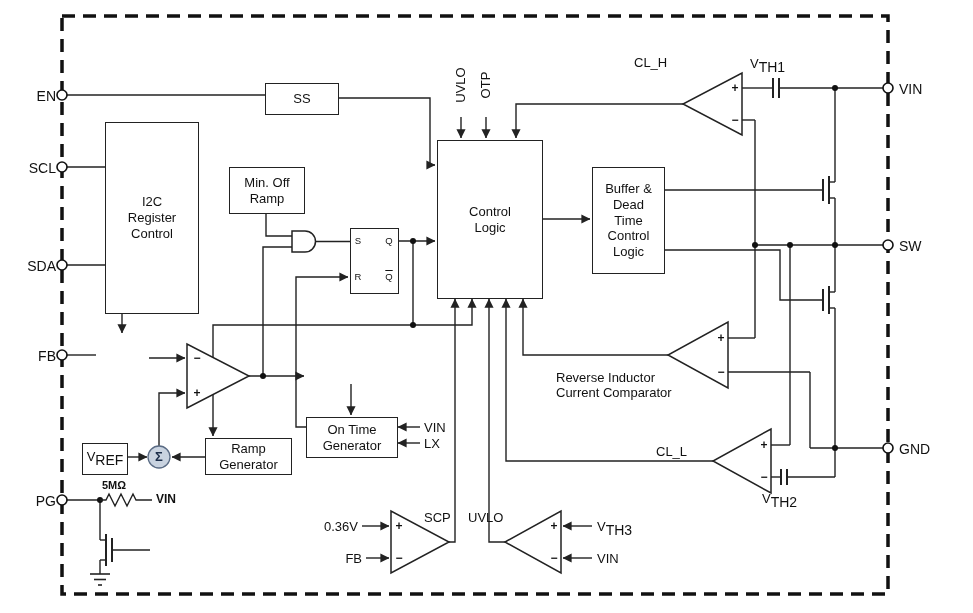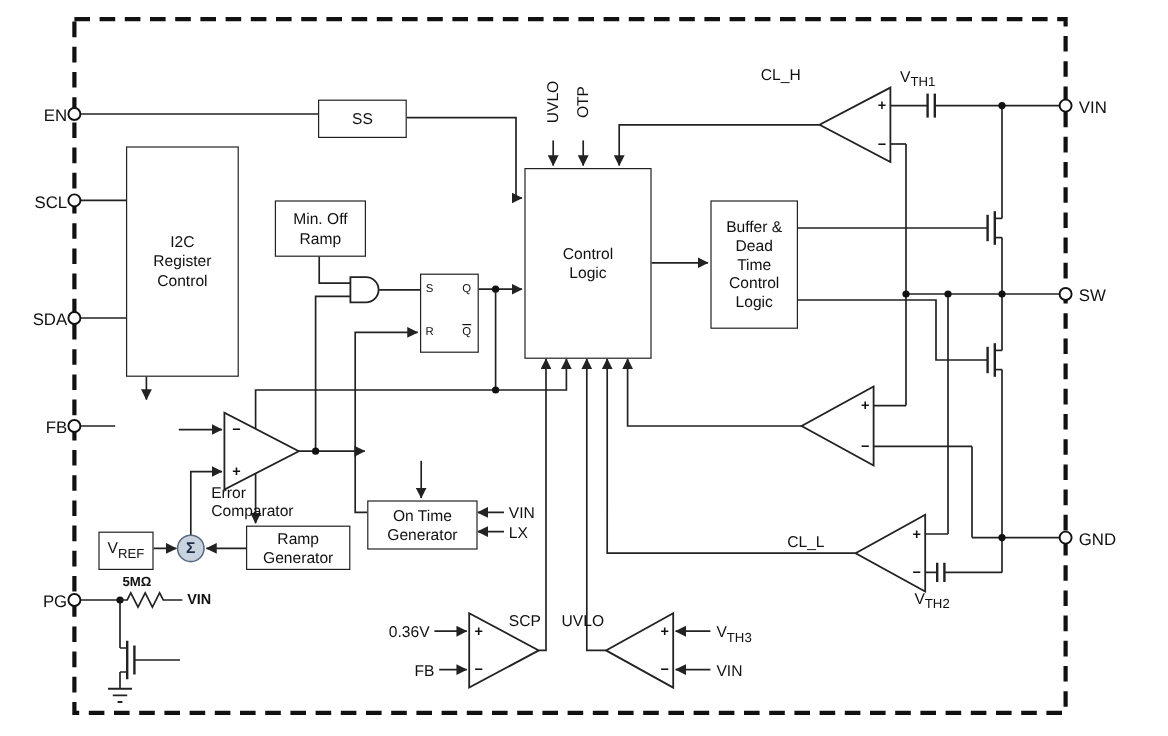--- a/index.html
+++ b/index.html
@@ -9,21 +9,21 @@
   .block{position:absolute;border:1.5px solid #222;background:#fff;display:flex;
          align-items:center;justify-content:center;text-align:center;font-size:13px;line-height:1.22}
   .block-label{white-space:pre-line}
   .lbl{position:absolute;font-size:13px;line-height:1.18;white-space:pre-line}
   .c{text-align:left}
   .r{text-align:right}
   .pinlbl{position:absolute;font-size:14px}
   .sign{position:absolute;width:12px;height:12px;font-size:12px;line-height:12px;text-align:center;font-weight:bold}
   .vlabel{position:absolute;width:60px;height:16px;font-size:13px;text-align:center;transform:rotate(-90deg)}
   .bold{font-weight:bold}
-  sub{font-size:11px}
+  sub{font-size:14px}
   .ovl{text-decoration:overline}
   .latchtxt{position:absolute;font-size:9.5px;width:10px;text-align:center}
   .sigma{position:absolute;font-size:13px;font-weight:bold;color:#1c2e4a;text-align:center}
 </style>
 </head>
 <body>
 
 <div id="canvas">
 
   <svg width="973" height="613" viewBox="0 0 973 613">
@@ -243,22 +243,22 @@
   <div class="latchtxt" style="left:353px;top:271px">R</div>
   <div class="latchtxt ovl" style="left:384px;top:271px">Q</div>
 
   <div class="vlabel" style="left:431px;top:77px">UVLO</div>
   <div class="vlabel" style="left:456px;top:77px">OTP</div>
 
   <div class="lbl c" style="left:634px;top:55px;width:52px">CL_H</div>
   <div class="lbl c" style="left:656px;top:444px;width:50px">CL_L</div>
   <div class="lbl c" style="left:424px;top:510px;width:34px">SCP</div>
   <div class="lbl c" style="left:468px;top:510px;width:38px">UVLO</div>
-  <div class="lbl c" style="left:176px;top:403px;width:88px">Error
-Comparator</div>
+  <div class="lbl c" style="left:556px;top:370px;width:150px">Reverse Inductor
+Current Comparator</div>
 
   <div class="sign" style="left:729px;top:82px">+</div>
   <div class="sign" style="left:729px;top:114px">−</div>
   <div class="sign" style="left:715px;top:332px">+</div>
   <div class="sign" style="left:715px;top:366px">−</div>
   <div class="sign" style="left:758px;top:439px">+</div>
   <div class="sign" style="left:758px;top:471px">−</div>
   <div class="sign" style="left:548px;top:520px">+</div>
   <div class="sign" style="left:548px;top:552px">−</div>
   <div class="sign" style="left:393px;top:520px">+</div>

